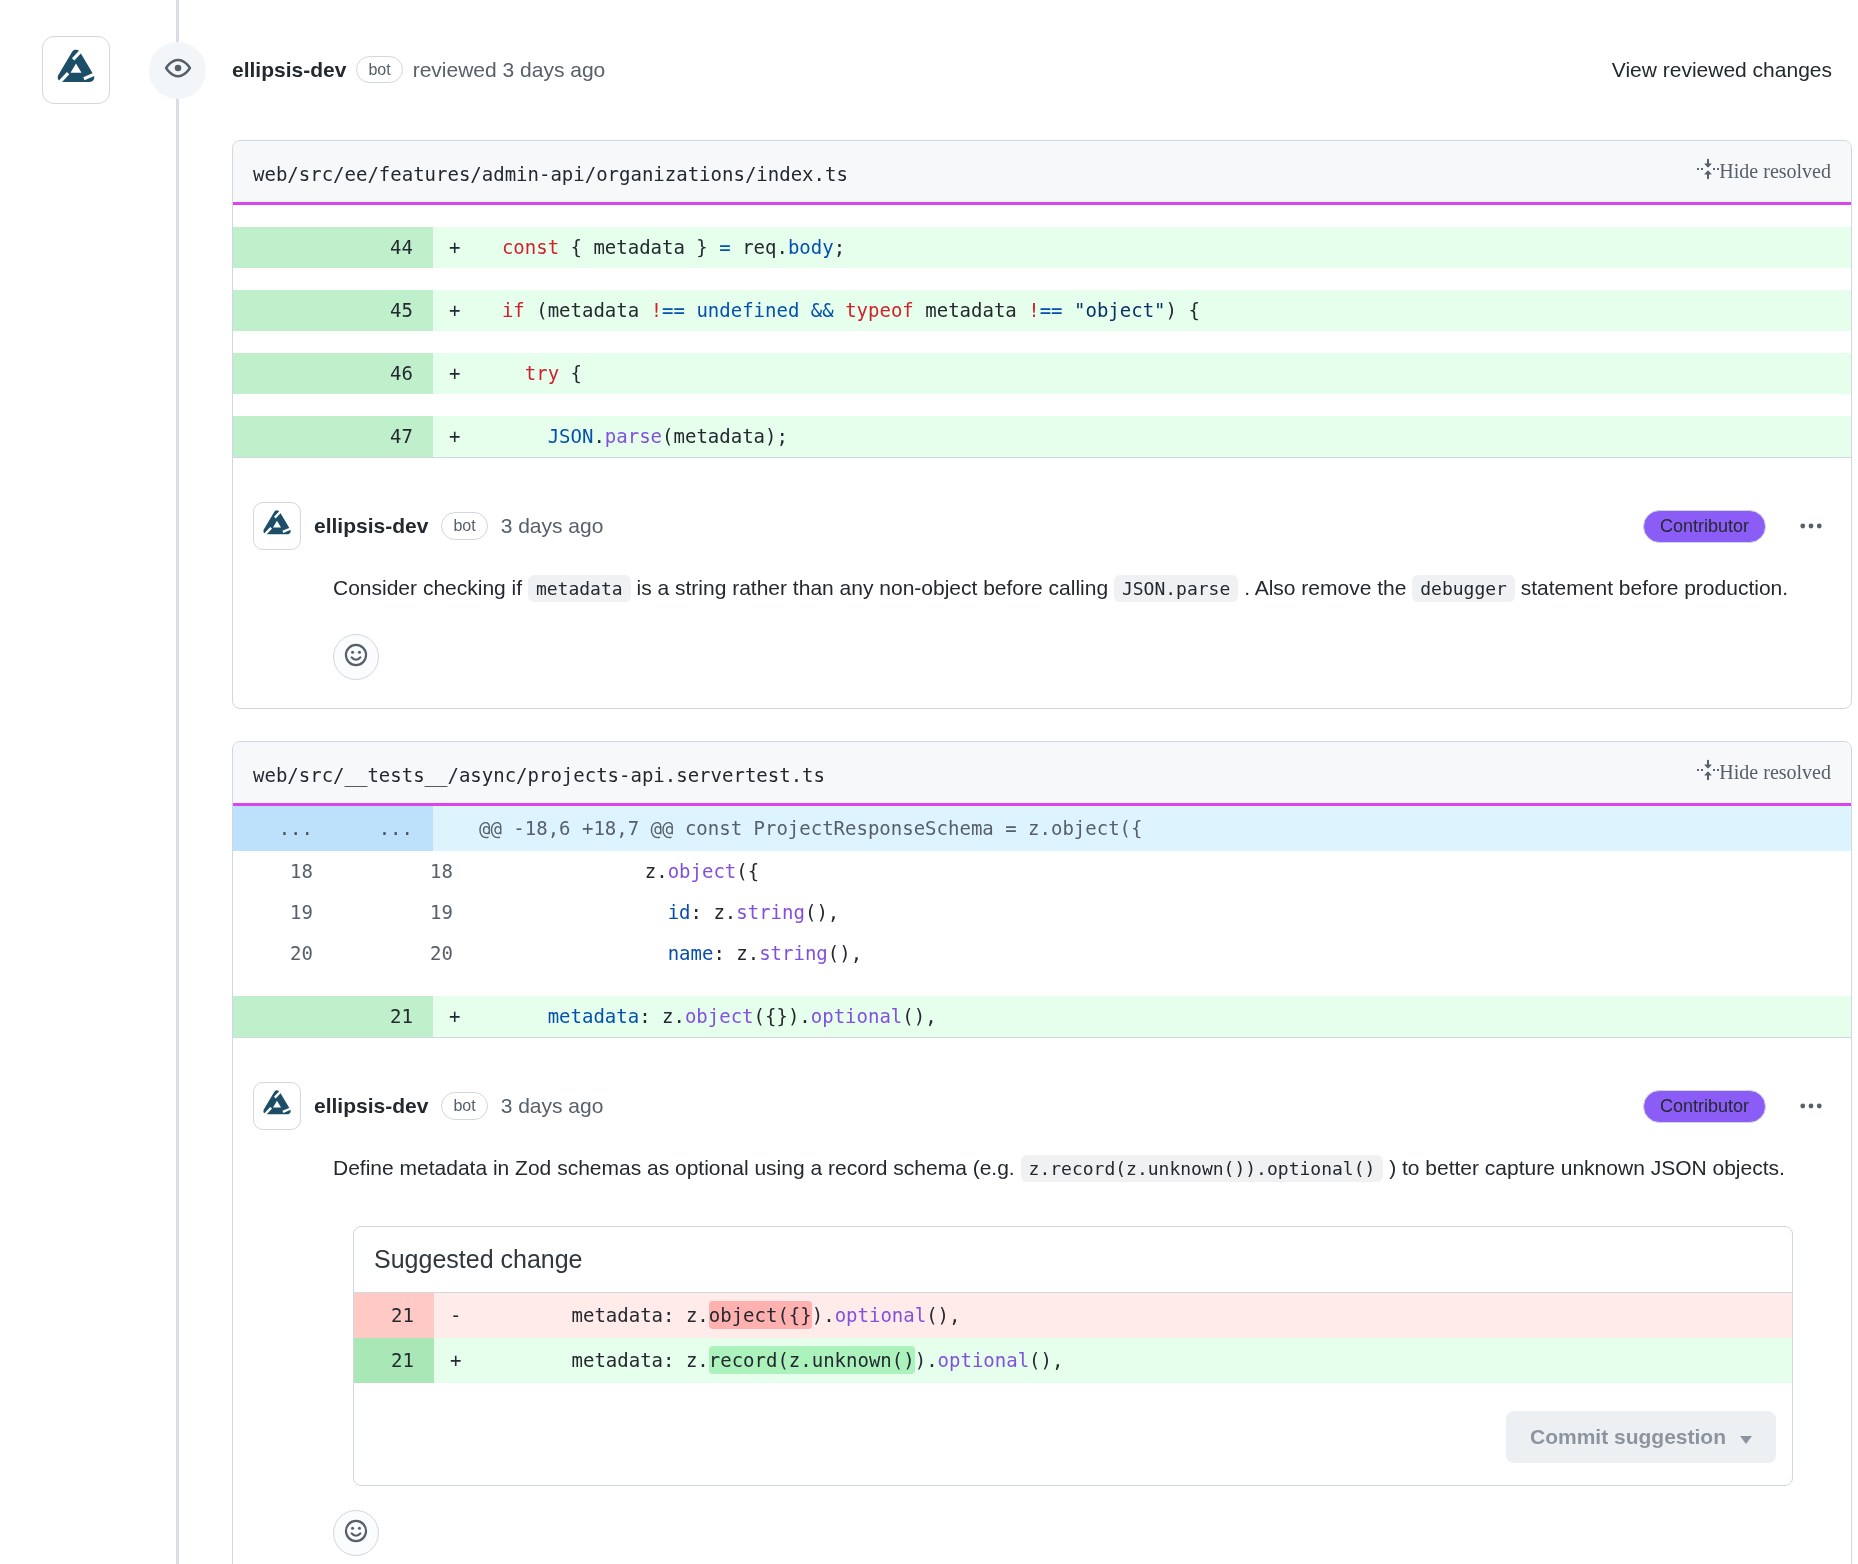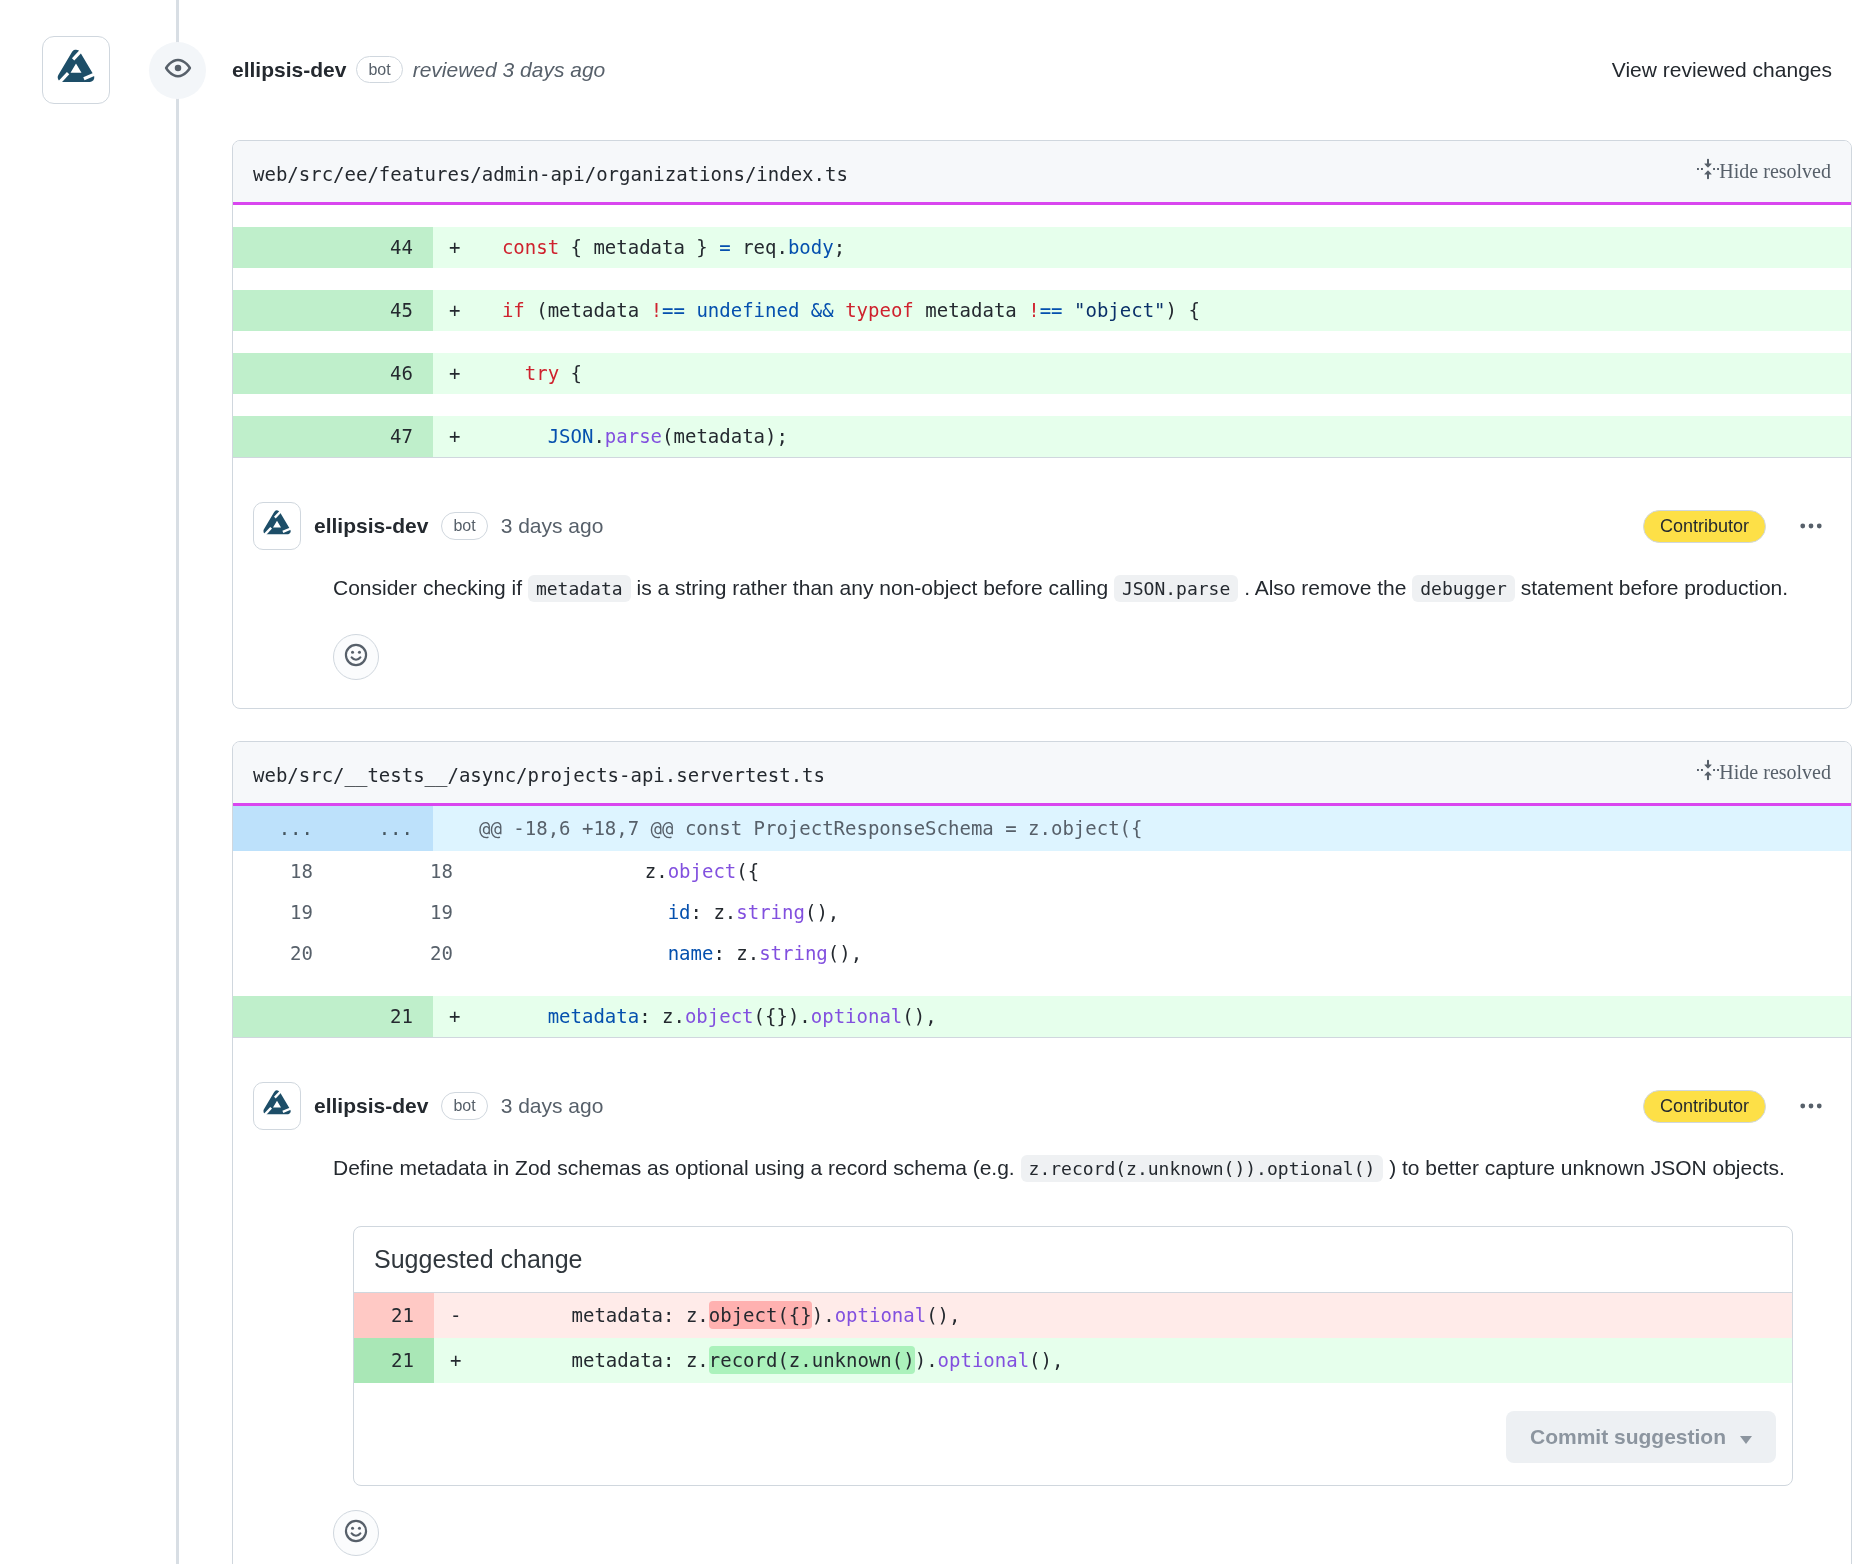--- a/index.html
+++ b/index.html
@@ -22,21 +22,21 @@
   }
   .header-line {
     position:absolute; left:232px; top:56px; right:26px;
     display:flex; align-items:center; gap:10px; font-size:21px;
   }
   .author-name { font-weight:700; color:#24292f; text-decoration:none; }
   .pill {
     border:1px solid #d0d7de; border-radius:999px; color:#57606a;
     font-size:16px; padding:3px 11px; line-height:1.2; background:#fff;
   }
-  .muted { color:#57606a;font-style:italic; }
+  .muted { color:#57606a; }
   .view-link { margin-left:auto; color:#24292f; font-size:21px; cursor:pointer; }
 
   .content { position:absolute; left:232px; top:140px; width:1620px; }
 
   .card {
     border:1px solid #d0d7de; border-radius:8px; background:#fff;
     margin-bottom:32px; overflow:hidden;
   }
   .file-head {
     display:flex; align-items:flex-end; background:#f6f8fa;
@@ -71,21 +71,21 @@
   .comment { padding:44px 20px 28px 20px; }
   .c-head { display:flex; align-items:center; gap:13px; }
   .c-avatar {
     width:48px; height:48px; border:1px solid #d0d7de; border-radius:10px; background:#fff;
     display:flex; align-items:center; justify-content:center; flex:none;
   }
   .c-name { font-weight:700; font-size:21px; }
   .c-time { color:#57606a; font-size:21px; }
   .role-pill {
     margin-left:auto; border:1px solid #d0d7de; border-radius:999px;
-    font-size:18px; padding:5px 16px; color:#24292f; background:#fde047;
+    font-size:18px; padding:5px 16px; color:#24292f; background:#8b5cf6;
   }
   .kebab { margin-left:20px; margin-right:8px; cursor:pointer; display:flex; align-items:center; }
   .c-body { margin:16px 0 0 80px; width:1482px; font-size:21px; line-height:43px; color:#24292f; }
   .inline-code {
     font-family:"DejaVu Sans Mono", monospace; font-size:18px;
     background:#eff1f3; border-radius:6px; padding:3px 8px; white-space:nowrap;
   }
   .react-btn {
     margin:24px 0 0 80px; width:46px; height:46px; border-radius:50%;
     border:1px solid #d0d7de; background:#fbfcfd;

